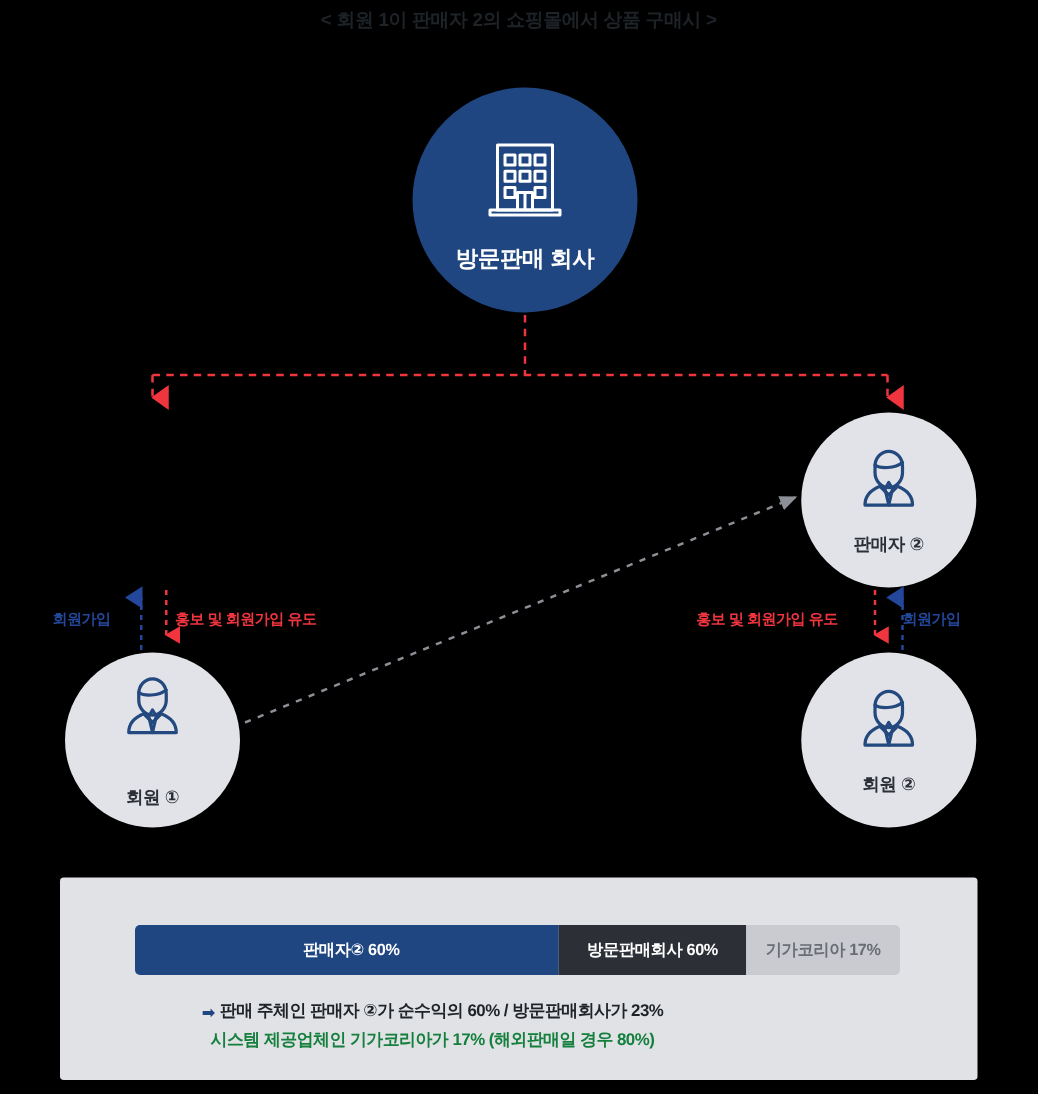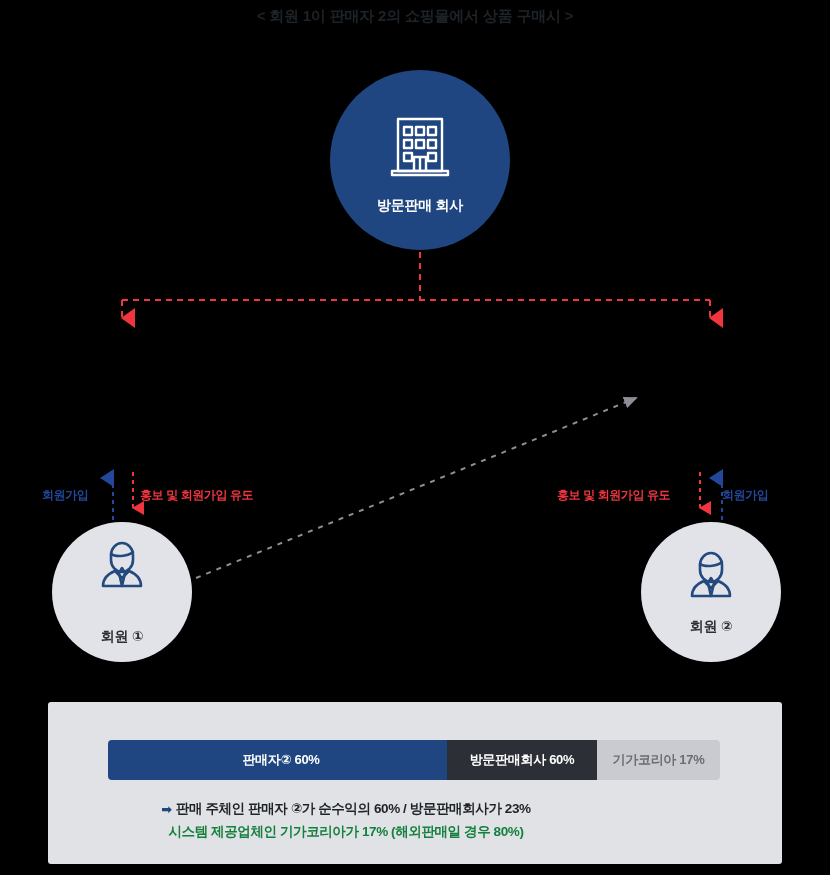--- a/index.html
+++ b/index.html
@@ -56,21 +56,21 @@
     justify-content: center;
     box-sizing: border-box;
   }
   .node-company {
     width: 180px; height: 180px;
     left: 330px; top: 70px;
     background: #1f4680;
   }
   .node-company .node-label {
     color: #ffffff;
-    font-size: 14px;
+    font-size: 18px;
     font-weight: bold;
     margin-top: 10px;
     letter-spacing: -0.3px;
   }
   .node-company .node-icon { margin-top: 6px; }
 
   .node-person {
     width: 140px; height: 140px;
     background: #e2e3e8;
   }
@@ -212,20 +212,31 @@
         <rect x="44" y="42" width="8" height="8"></rect>
         <path d="M30,60 L30,46 L42,46 L42,60"></path>
         <path d="M36,46 L36,60"></path>
         <path d="M8,60 L64,60 L64,64 L8,64 Z"></path>
       </svg>
     </span>
     <span class="node-label">방문판매 회사</span>
   </div>
 
 
+  <div class="node node-person node-seller-2">
+    <span class="node-icon">
+      <svg width="58" height="58" viewBox="0 0 58 58" fill="none" stroke="#23497f" stroke-width="2.6" stroke-linejoin="round" stroke-linecap="round">
+        <path d="M18,17 a11,12 0 0 1 22,0 v5 a11,12 0 0 1 -22,0 Z"></path>
+        <path d="M18,16 c4,3 16,3 22,-2"></path>
+        <path d="M10,48 c0,-9 7,-13 12,-15 l7,7 7,-7 c5,2 12,6 12,15 Z"></path>
+        <path d="M29,30 l-3,5 3,13 3,-13 Z"></path>
+      </svg>
+    </span>
+    <span class="node-label">판매자 ②</span>
+  </div>
 
   <div class="node node-person node-member-1">
     <span class="node-icon">
       <svg width="58" height="58" viewBox="0 0 58 58" fill="none" stroke="#23497f" stroke-width="2.6" stroke-linejoin="round" stroke-linecap="round">
         <path d="M18,17 a11,12 0 0 1 22,0 v5 a11,12 0 0 1 -22,0 Z"></path>
         <path d="M18,16 c4,3 16,3 22,-2"></path>
         <path d="M10,48 c0,-9 7,-13 12,-15 l7,7 7,-7 c5,2 12,6 12,15 Z"></path>
         <path d="M29,30 l-3,5 3,13 3,-13 Z"></path>
       </svg>
     </span>

